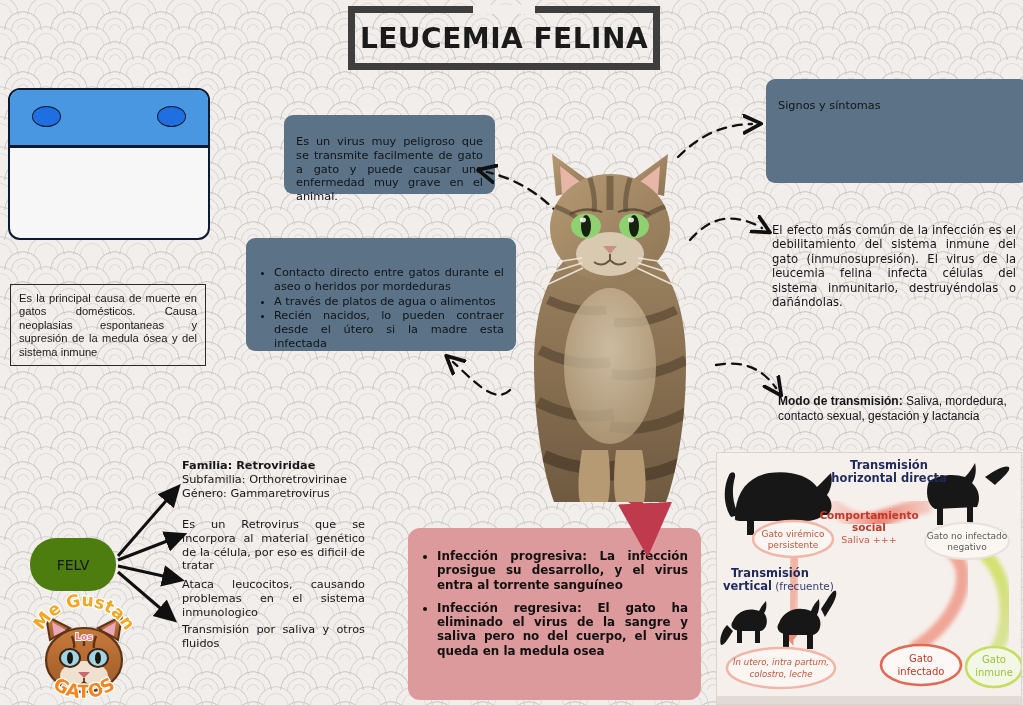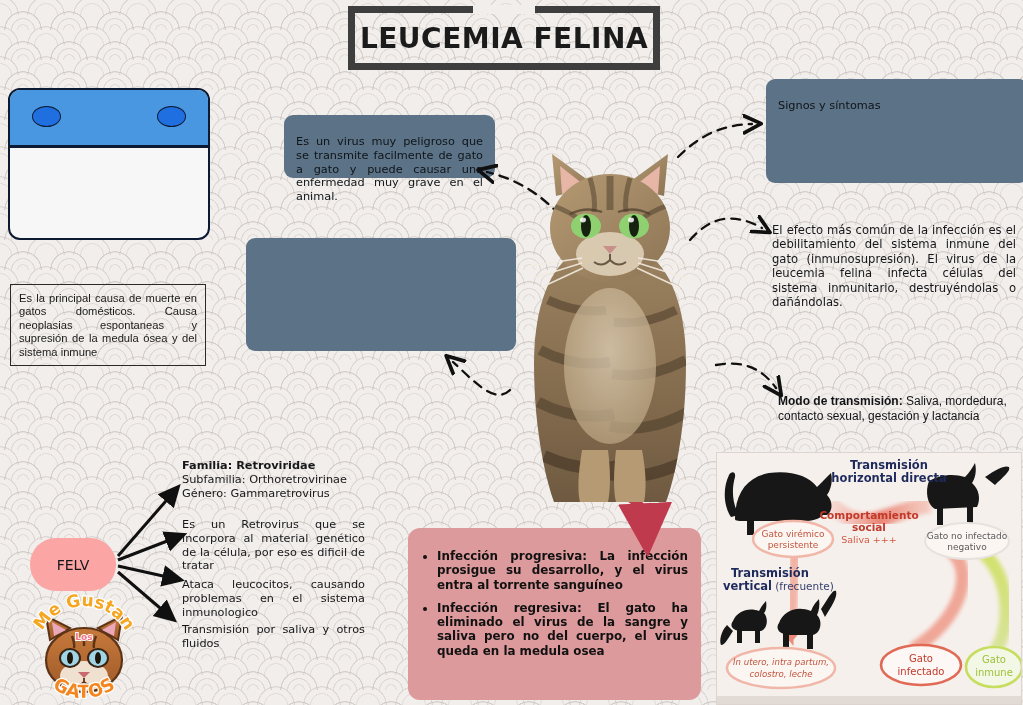--- a/index.html
+++ b/index.html
@@ -171,21 +171,21 @@
   #box-escenarios .head { font-size: 12.2px; font-weight: 600; text-align: justify; line-height: 1.2; }
   #box-escenarios ul { margin: 10px 0 0 16px; }
   #box-escenarios li { font-size: 11.9px; line-height: 1.2; margin-bottom: 9px; text-align: justify; font-weight: 600; }
   #box-escenarios li b { font-weight: 700; }
 
   
   #felv-oval {
     position: absolute;
     left: 30px; top: 538px;
     width: 86px; height: 53px;
-    background: #fca5a5;
+    background: #4d7c0f;
     border-radius: 26px;
     display: flex; align-items: center; justify-content: center;
     font-size: 14px;
     color: #16161a;
     font-family: "DejaVu Sans", sans-serif;
   }
   .felv-txt {
     position: absolute;
     font-family: "DejaVu Sans", sans-serif;
     color: #17171a;
@@ -235,25 +235,30 @@
   <div id="card-note-header">
     <span class="card-hole left"></span>
     <span class="card-hole right"></span>
   </div>
 </div>
 
 <div id="box-causa">
   <p>Es la principal causa de muerte en gatos domésticos. Causa neoplasias espontaneas y supresión de la medula ósea y del sistema inmune</p>
 </div>
 
-<div class="slate-box" id="box-virus" style="left:276px; top:115px; width:211px; height:63px;">
+<div class="slate-box" id="box-virus" style="left:276px; top:115px; width:211px; height:79px;">
   <p class="just">Es un virus muy peligroso que se transmite facilmente de gato a gato y puede causar una enfermedad muy grave en el animal.</p>
 </div>
 
 <div class="slate-box" id="box-contagio" style="left:238px; top:238px; width:270px; height:113px;">
+  <ul>
+    <li class="just">Contacto directo entre gatos durante el aseo o heridos por mordeduras</li>
+    <li class="just">A través de platos de agua o alimentos</li>
+    <li class="just">Recién nacidos, lo pueden contraer desde el útero si la madre esta infectada</li>
+  </ul>
 </div>
 
 <div class="slate-box" id="box-signos" style="left:758px; top:79px; width:262px; height:104px;">
   <div class="head">Signos y síntomas</div>
 </div>
 
 <div id="txt-inmuno">
   <span>El efecto más común de la infección es el debilitamiento del sistema inmune del gato (inmunosupresión). El virus de la leucemia felina infecta células del sistema inmunitario, destruyéndolas o dañándolas.</span>
 </div>
 

